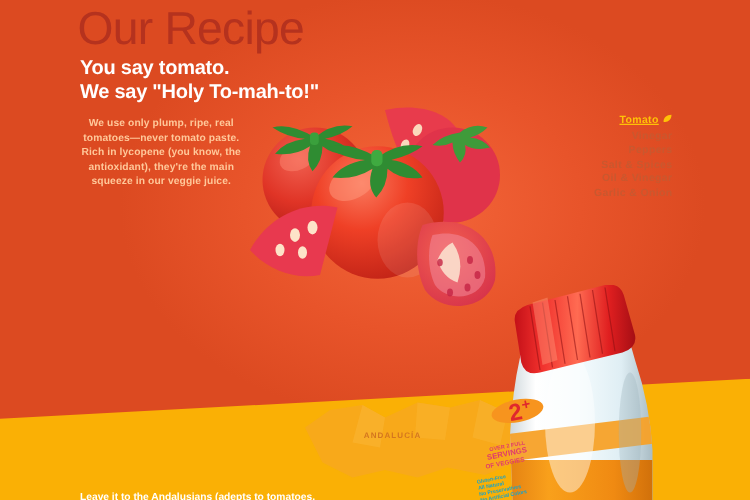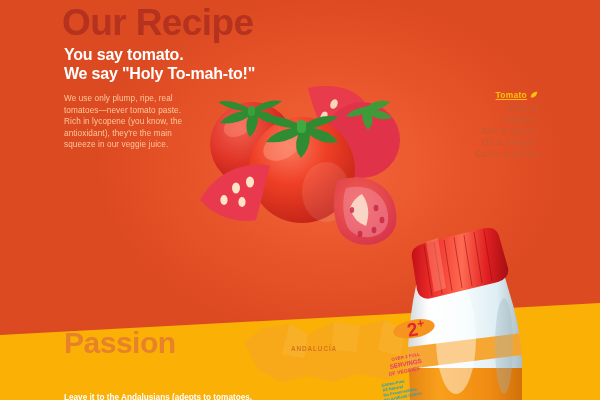--- a/index.html
+++ b/index.html
@@ -13,32 +13,32 @@
 
   
   .recipe-bg {
     position:absolute; left:0; top:0; width:600px; height:360px;
     background:
       radial-gradient(ellipse 300px 220px at 330px 165px, #f4663a 0%, #e8542a 45%, #dc4a21 78%);
   }
 
   .page-title {
     position:absolute; left:62px; top:2px;
-    font-size:37px; font-weight:bold; letter-spacing:-0.6px;
+    font-size:37px; font-weight:normal; letter-spacing:-0.6px;
     color:#b5321e;
   }
   .subhead {
     position:absolute; left:64px; top:45px;
     font-size:16px; font-weight:bold; line-height:19px;
     color:#ffffff; letter-spacing:-0.2px;
   }
   .body-copy {
     position:absolute; left:64px; top:93px; width:130px;
-    font-size:8.2px; line-height:11.6px; font-weight:normal;
-    color:#ffc89a; letter-spacing:0.1px;
+    font-size:8.2px; line-height:11.6px; font-weight:bold;
+    color:#ffc89a; letter-spacing:0.1px;text-align:center;
   }
 
   
   .ingredients {
     position:absolute; right:62px; top:90px;
     text-align:right;
   }
   .ingredients li {
     list-style:none; font-size:8.4px; line-height:11.6px;
     font-weight:bold; color:#c9582f; letter-spacing:0.3px;
@@ -179,40 +179,39 @@
   </svg>
 
   <ul class="ingredients">
     <li class="active">
       <span>Tomato</span><span class="leaf-icon">
         <svg width="8" height="8" viewBox="0 0 10 10">
             <path d="M9 1 C4 1 1 4 1 8 C5 9 9 6 9 1 Z" fill="#ffc107"></path>
           </svg>
       </span>
     </li>
-    <li>Natural</li>
+    <li>Vinegar</li>
     <li>Peppers</li>
     <li>Salt &amp; Spices</li>
     <li>Oil &amp; Vinegar</li>
     <li>Garlic &amp; Onion</li>
   </ul>
 
   <div class="yellow-band"></div>
 
   <svg class="map" viewBox="0 0 190 78">
     <path d="M6 30 L26 16 L52 12 L70 22 L96 10 L122 14 L146 8 L168 18 L182 36 L174 58 L150 68 L120 62 L96 70 L70 64 L44 70 L20 58 Z" fill="#f7a81e" opacity="0.85"></path>
     <path d="M52 12 L70 22 L66 46 L44 42 Z" fill="#f9b430" opacity="0.7"></path>
     <path d="M96 10 L122 14 L118 40 L94 38 Z" fill="#f9b430" opacity="0.55"></path>
     <path d="M146 8 L168 18 L162 44 L140 38 Z" fill="#f9b430" opacity="0.6"></path>
     <circle cx="178" cy="63" r="3" fill="#5ec8e8"></circle>
   </svg>
   <div class="map-label">ANDALUCÍA</div>
 
   <div class="band-title">
-    <div>Passion</div>
   </div>
   <div class="band-copy">Leave it to the Andalusians (adepts to tomatoes,</div>
 
   <svg class="bottle" viewBox="0 0 160 172">
     <defs>
       <linearGradient id="capG" x1="0" y1="0" x2="1" y2="0">
         <stop offset="0%" stop-color="#c41018"></stop>
           <stop offset="22%" stop-color="#f0302c"></stop>
         <stop offset="52%" stop-color="#ff6b52"></stop>
           <stop offset="78%" stop-color="#e01f20"></stop>

